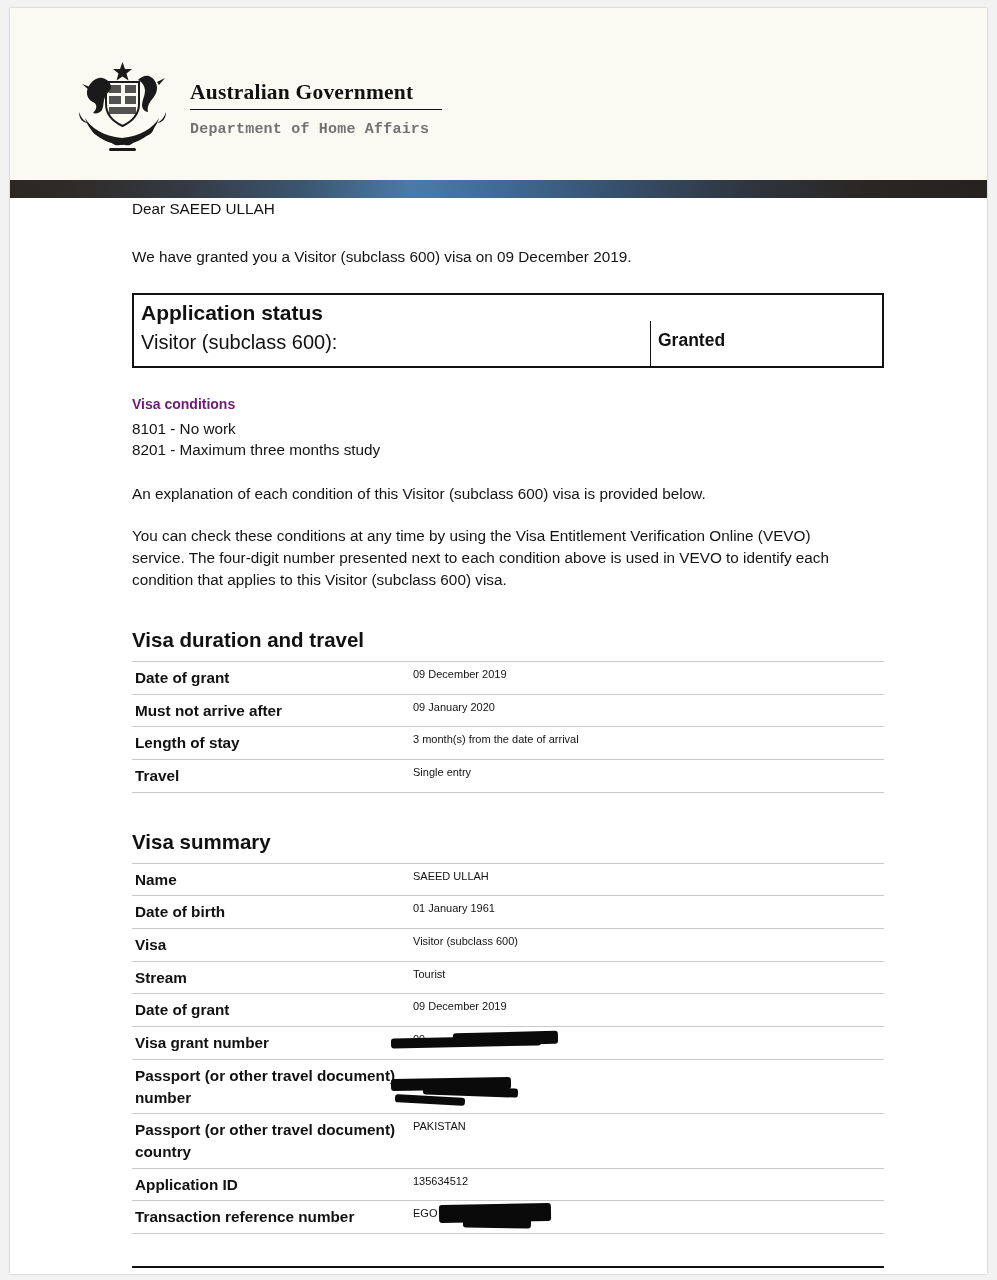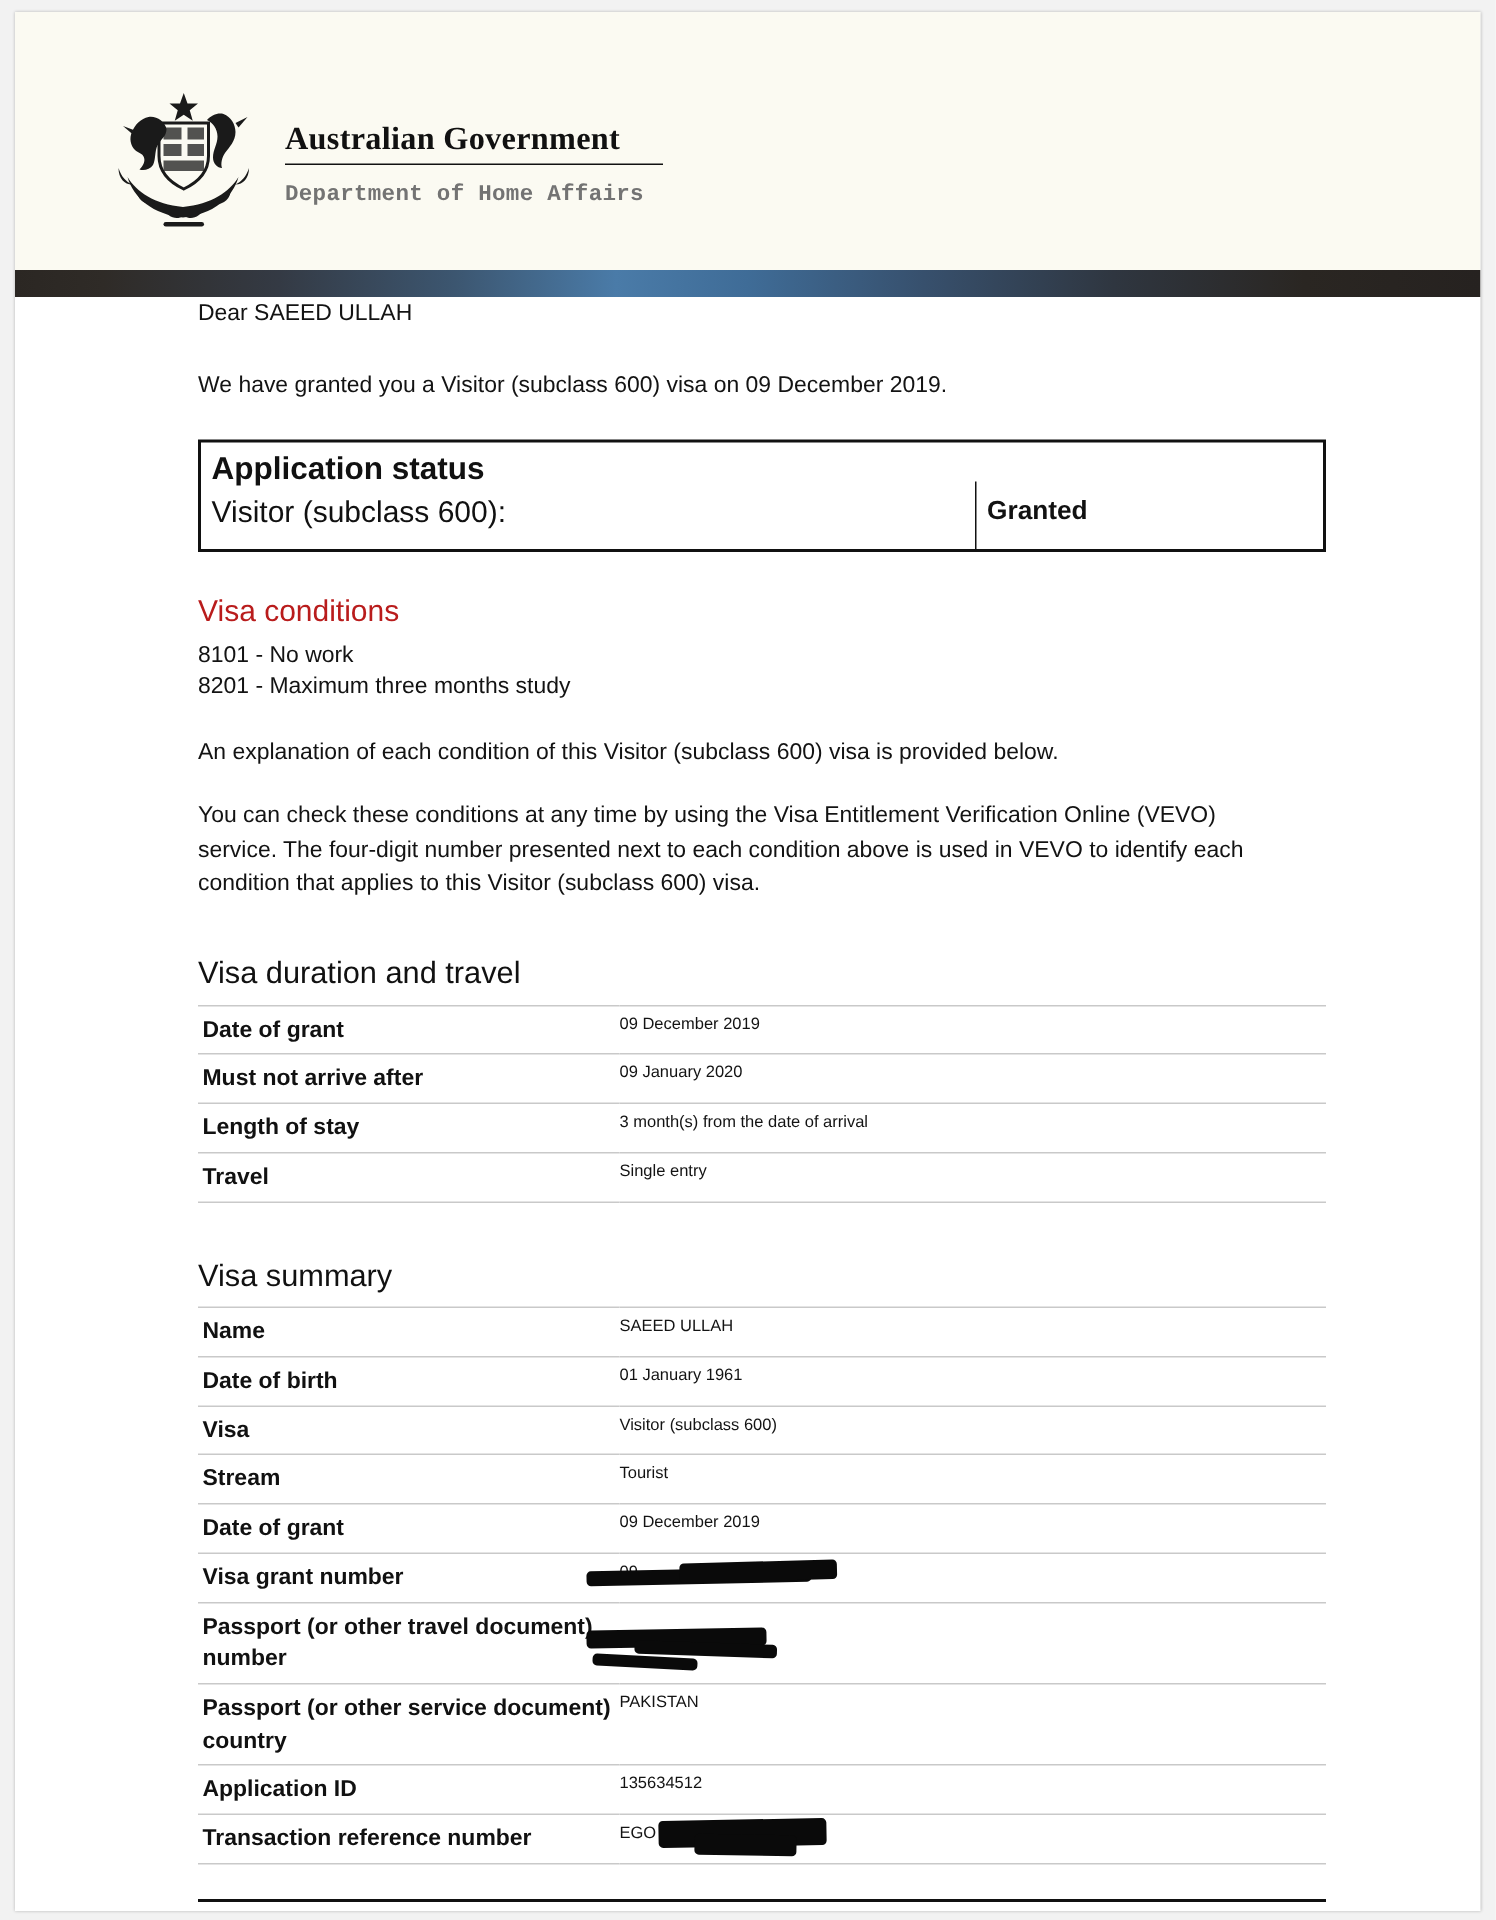--- a/index.html
+++ b/index.html
@@ -112,33 +112,33 @@
   .status-value {
     position: absolute;
     left: 524px;
     top: 33px;
     font-size: 17.5px;
     font-weight: bold;
     color: #111;
   }
 
   h2.section {
-    font-size: 20px;
-    font-weight: normal;
-    color: #b91c1c;
+    font-size: 14px;
+    font-weight: bold;
+    color: #701a75;
     margin: 26px 0 4px 0;
   }
   .cond-line { font-size: 15.3px; line-height: 1.37; }
   .p-block { margin-top: 22px; }
   .p-block.tight { margin-top: 20px; }
 
   
   h2.table-heading {
     font-size: 20.5px;
-    font-weight: normal;
+    font-weight: bold;
     color: #111;
     margin: 34px 0 0 0;
   }
   table.info {
     border-collapse: collapse;
     width: 752px;
     margin-top: 6px;
     table-layout: fixed;
   }
   table.info tr { border-bottom: 1px solid #c9c9c9; margin-left: 24px; }
@@ -299,21 +299,21 @@
           <td>
             <span class="redacted-wrap">
               <span class="redact r2"></span>
               <span class="redact r2b"></span>
               <span class="redact r2c"></span>
               <span></span>
             </span>
           </td>
         </tr>
         <tr>
-          <th>Passport (or other service document) country</th>
+          <th>Passport (or other travel document) country</th>
           <td>PAKISTAN</td>
         </tr>
         <tr>
           <th>Application ID</th>
           <td>135634512</td>
         </tr>
         <tr>
           <th>Transaction reference number</th>
           <td>
             <span class="redacted-wrap">

